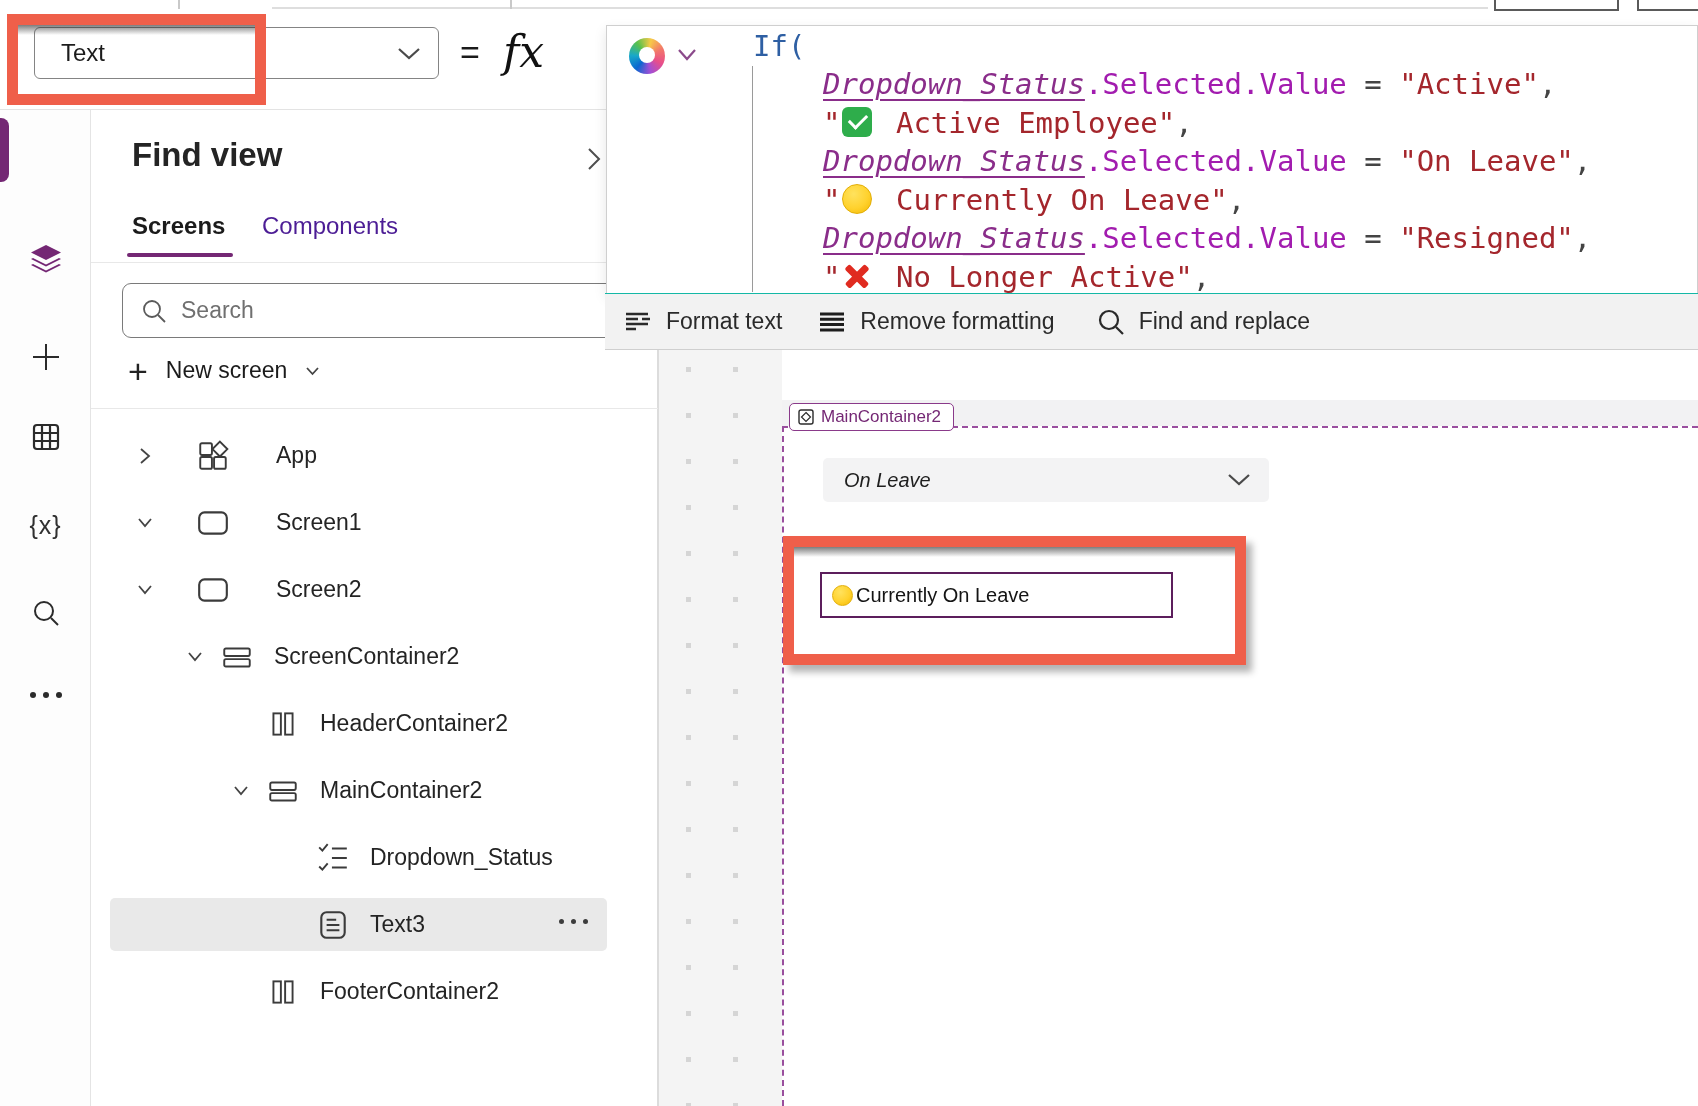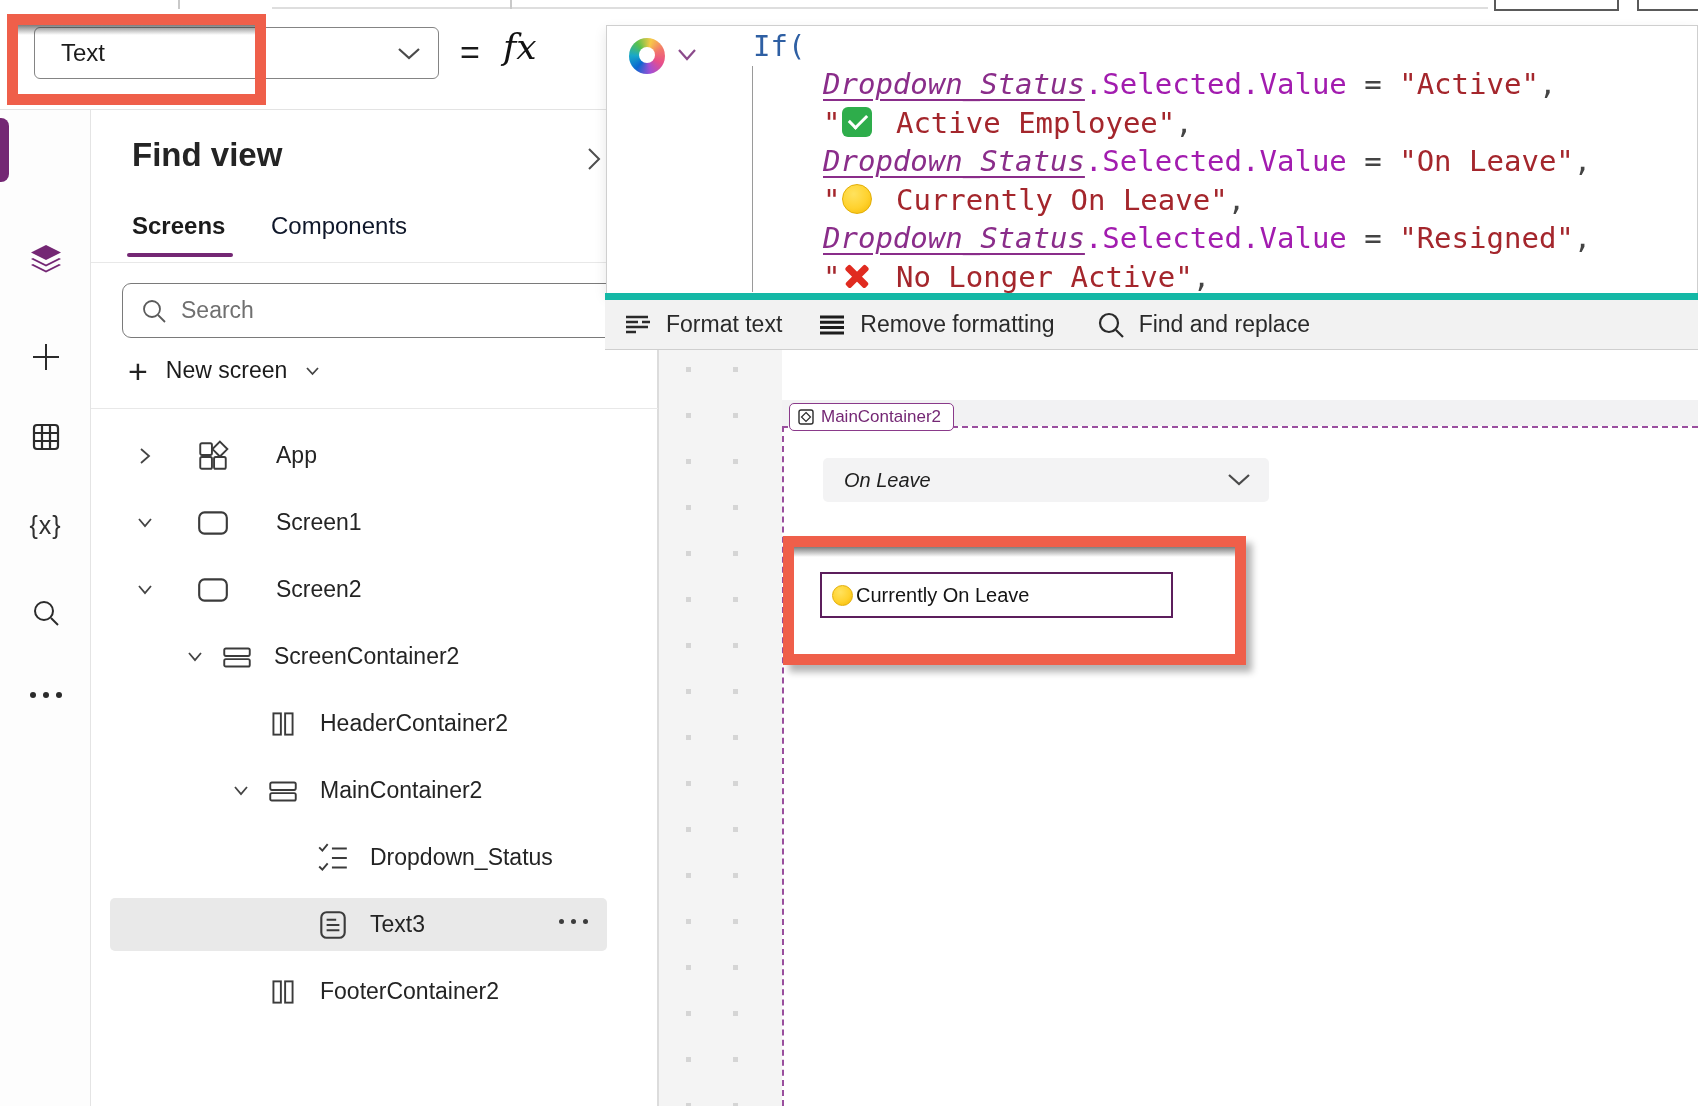--- a/index.html
+++ b/index.html
@@ -11,21 +11,21 @@
   
   #top-bar { left:0; top:0; width:1698px; height:110px; background:#fff;
     border-bottom:1px solid #e3e3e3; z-index:20; }
   .top-tick { top:0; width:2px; height:9px; background:#c9c9c9; }
   .top-hairline { top:7px; height:2px; background:#dedede; }
   #prop-dropdown { left:34px; top:27px; width:405px; height:52px; background:#fff;
     border:1.5px solid #848484; border-radius:6px; display:flex; align-items:center;
     padding:0 16px 0 26px; z-index:55; }
   #prop-dropdown .val { font-size:24px; color:#1c1c1c; flex:1; }
   #equals-sign { left:460px; top:33px; font-size:34px; color:#1a1a1a; z-index:21; }
-  #fx-label { left:503px; top:26px; font-size:36px; font-style:italic;
+  #fx-label { left:503px; top:26px; font-size:44px; font-style:italic;
     font-family:"DejaVu Serif", serif; color:#111; z-index:21; }
   .cropped-box { top:-32px; height:43px; border:2.5px solid #5a5a5a; background:#fff; z-index:22; }
 
   
   .annotation { border:11px solid #EF5F4A; z-index:60; pointer-events:none; }
   .annotation::after { content:""; position:absolute; left:0; right:0; top:0; height:10px;
     background:linear-gradient(180deg, rgba(45,45,45,.62), rgba(45,45,45,0)); }
   #red-rect-1 { left:7px; top:14px; width:259px; height:91px; }
   #red-rect-2 { left:783px; top:536px; width:463px; height:129px;
     box-shadow:6px 7px 7px rgba(0,0,0,.30); }
@@ -38,21 +38,21 @@
     align-items:center; justify-content:center; cursor:pointer; }
   .vx { font-size:25px; color:#303030; letter-spacing:1px; }
 
   
   #tree-panel { left:91px; top:110px; width:567px; height:996px; background:#fff;
     border-right:1px solid #dcdcdc; z-index:10; }
   #tree-title { left:41px; top:26px; font-size:33px; font-weight:700; color:#242424; }
   #tree-collapse { left:495px; top:36px; cursor:pointer; }
   .tab { position:absolute; top:102px; font-size:24px; cursor:pointer; }
   #tab-screens { left:41px; font-weight:700; color:#1b1b1b; }
-  #tab-components { left:180px; font-weight:400; color:#0f172a; }
+  #tab-components { left:171px; font-weight:400; color:#4c1d95; }
   #tab-underline { left:36px; top:143px; width:106px; height:4px; background:#742774; border-radius:2px; }
   .hline { left:0; width:567px; height:1px; background:#e8e8e8; }
   #search-box { left:31px; top:173px; width:523px; height:55px; border:1.5px solid #7a7a7a;
     border-radius:9px; background:#fff; display:flex; align-items:center; padding:0 14px 0 18px; }
   #search-box input { border:none; outline:none; font-size:23px; color:#333; width:100%;
     font-family:"Liberation Sans", sans-serif; }
   #search-box input::placeholder { color:#707070; }
   #new-screen-row { left:37px; top:238px; height:45px; display:flex; align-items:center;
     gap:18px; cursor:pointer; }
   #new-screen-row .plus { font-size:34px; font-weight:300; color:#222; line-height:30px; }
@@ -96,21 +96,21 @@
   .emoji.yellow { border-radius:50%; background:radial-gradient(circle at 38% 32%,#ffe髙25e,#ffd22e 55%,#f3b700);
     background:radial-gradient(circle at 38% 32%,#ffe25e,#ffd22e 55%,#f3b700); border:1px solid #e2ae06; }
   .emoji.cross { }
   .emoji.cross::before, .emoji.cross::after { content:""; position:absolute; left:1px; top:12px;
     width:28px; height:6.5px; background:#E02B20; border-radius:2px; }
   .emoji.cross::before { transform:rotate(45deg); }
   .emoji.cross::after { transform:rotate(-45deg); }
 
   
   #formula-toolbar { left:605px; top:293px; width:1093px; height:57px; background:#f2f2f2;
-    border-top:7px solid #14b8a6; border-bottom:1px solid #cfcfcf; z-index:30;
+    border-top:1px solid #14b8a6; border-bottom:1px solid #cfcfcf; z-index:30;
     display:flex; align-items:center; }
   .tb-btn { display:flex; align-items:center; gap:14px; font-size:23px; color:#2a2a2a;
     cursor:pointer; height:100%; padding:0 4px; }
   #tb-format { margin-left:15px; } #tb-remove { margin-left:28px; } #tb-find { margin-left:34px; }
 
   
   #canvas { left:658px; top:350px; width:1040px; height:756px; background:#f4f4f4;
     border-left:1px solid #dcdcdc; z-index:1; }
   .dot-col { position:absolute; top:17px; bottom:0; width:5px;
     background:repeating-linear-gradient(180deg,#d5d5d5 0 5px,transparent 5px 46px); }

